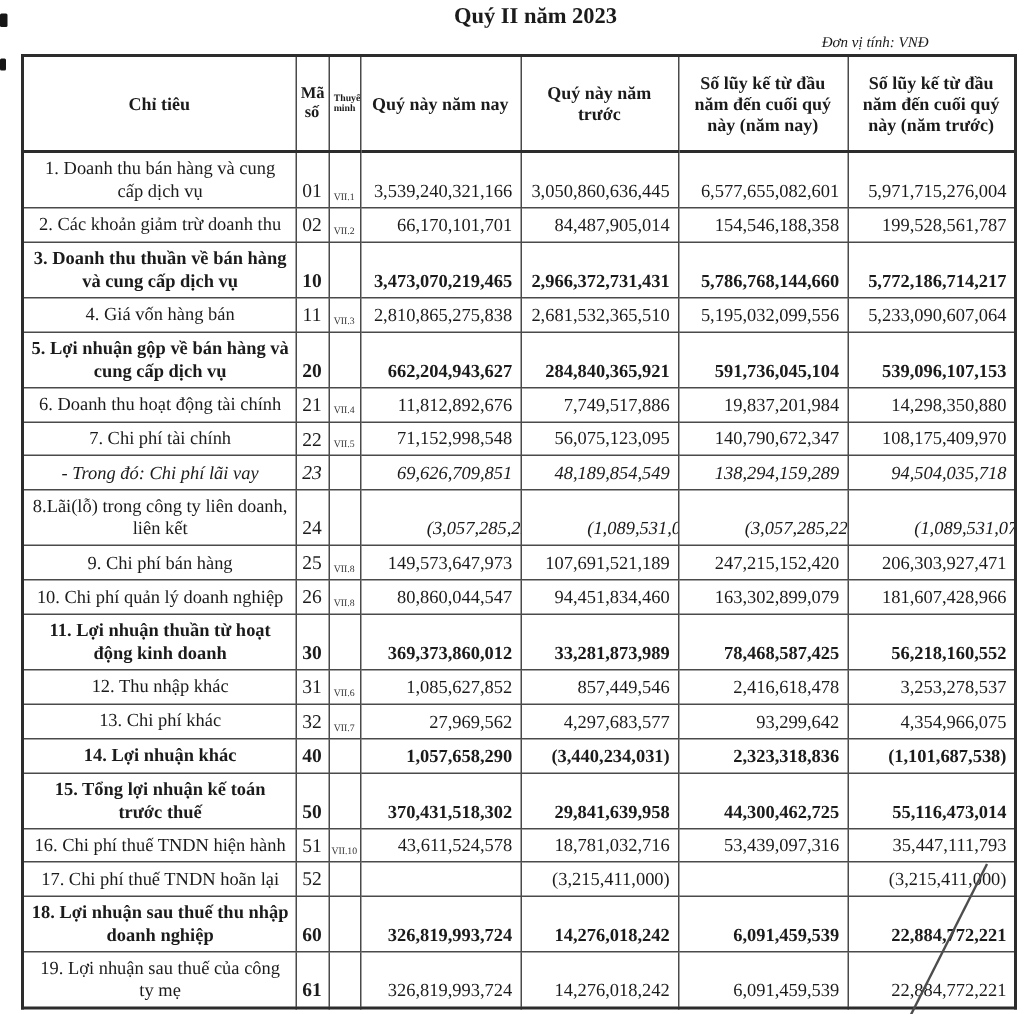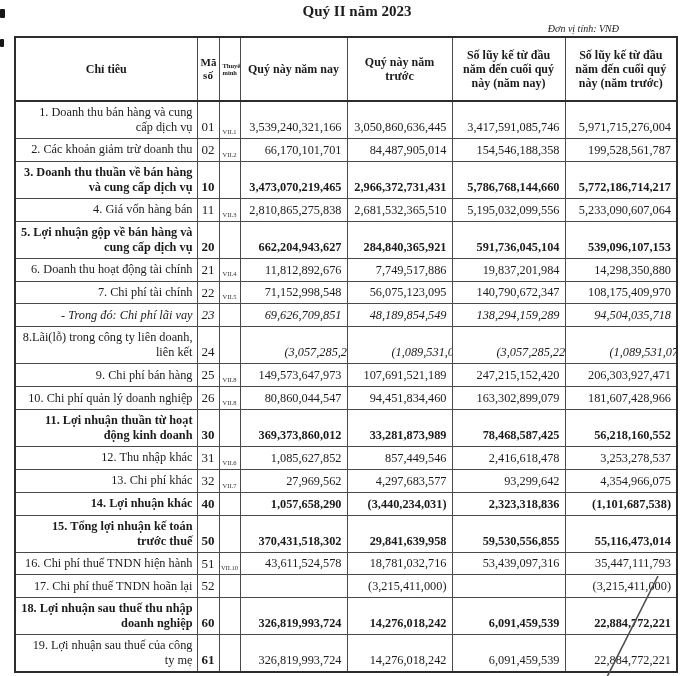--- a/index.html
+++ b/index.html
@@ -44,21 +44,21 @@
 
   .c-label  { width: 182px; }
   .c-code   { width: 22px; }
   .c-note   { width: 21px; }
   .c-qnow   { width: 107px; }
   .c-qprev  { width: 105px; }
   .c-ytdnow { width: 113px; }
   .c-ytdprev{ width: 112px; }
 
   tbody td { font-size: 12.3px; line-height: 1.22; padding: 3px 4px; }
-  tbody td.c-label { text-align: right; vertical-align: middle; padding-left: 5px; }
+  tbody td.c-label { text-align: center; vertical-align: middle; padding-left: 5px; }
   tbody td.c-code  { text-align: center; vertical-align: bottom; font-size: 13px; padding: 3px 1px; }
   tbody td.c-note  { text-align: center; vertical-align: bottom; padding: 3px 0; color: #333; }
   tbody td.num     { text-align: right; vertical-align: bottom; padding-right: 5px;
                      font-variant-numeric: tabular-nums; white-space: nowrap; }
 
   tr.row-bold td { font-weight: bold; font-family: Liberation Serif, serif; }
   tr.row-italic td { font-style: italic; }
   tr.vals-italic td.num { font-style: italic; padding-left: 44px; }
   tr.code-bold td.c-code { font-weight: bold; }
 
@@ -99,21 +99,21 @@
         <th class="c-ytdprev">Số lũy kế từ đầu năm đến cuối quý này (năm trước)</th>
       </tr>
     </thead>
     <tbody id="tbody">
         <tr>
     <td class="c-label">1. Doanh thu bán hàng và cung cấp dịch vụ</td>
     <td class="c-code">01</td>
     <td class="c-note">VII.1</td>
     <td class="num">3,539,240,321,166</td>
     <td class="num">3,050,860,636,445</td>
-    <td class="num">3,417,591,085,746</td>
+    <td class="num">6,577,655,082,601</td>
     <td class="num">5,971,715,276,004</td>
   </tr>
         <tr>
     <td class="c-label">2. Các khoản giảm trừ doanh thu</td>
     <td class="c-code">02</td>
     <td class="c-note">VII.2</td>
     <td class="num">66,170,101,701</td>
     <td class="num">84,487,905,014</td>
     <td class="num">154,546,188,358</td>
     <td class="num">199,528,561,787</td>
@@ -234,21 +234,21 @@
     <td class="num">(3,440,234,031)</td>
     <td class="num">2,323,318,836</td>
     <td class="num">(1,101,687,538)</td>
   </tr>
         <tr class="row-bold">
     <td class="c-label">15. Tổng lợi nhuận kế toán trước thuế</td>
     <td class="c-code">50</td>
     <td class="c-note"></td>
     <td class="num">370,431,518,302</td>
     <td class="num">29,841,639,958</td>
-    <td class="num">59,530,556,855</td>
+    <td class="num">44,300,462,725</td>
     <td class="num">55,116,473,014</td>
   </tr>
         <tr>
     <td class="c-label">16. Chi phí thuế TNDN hiện hành</td>
     <td class="c-code">51</td>
     <td class="c-note">VII.10</td>
     <td class="num">43,611,524,578</td>
     <td class="num">18,781,032,716</td>
     <td class="num">53,439,097,316</td>
     <td class="num">35,447,111,793</td>

